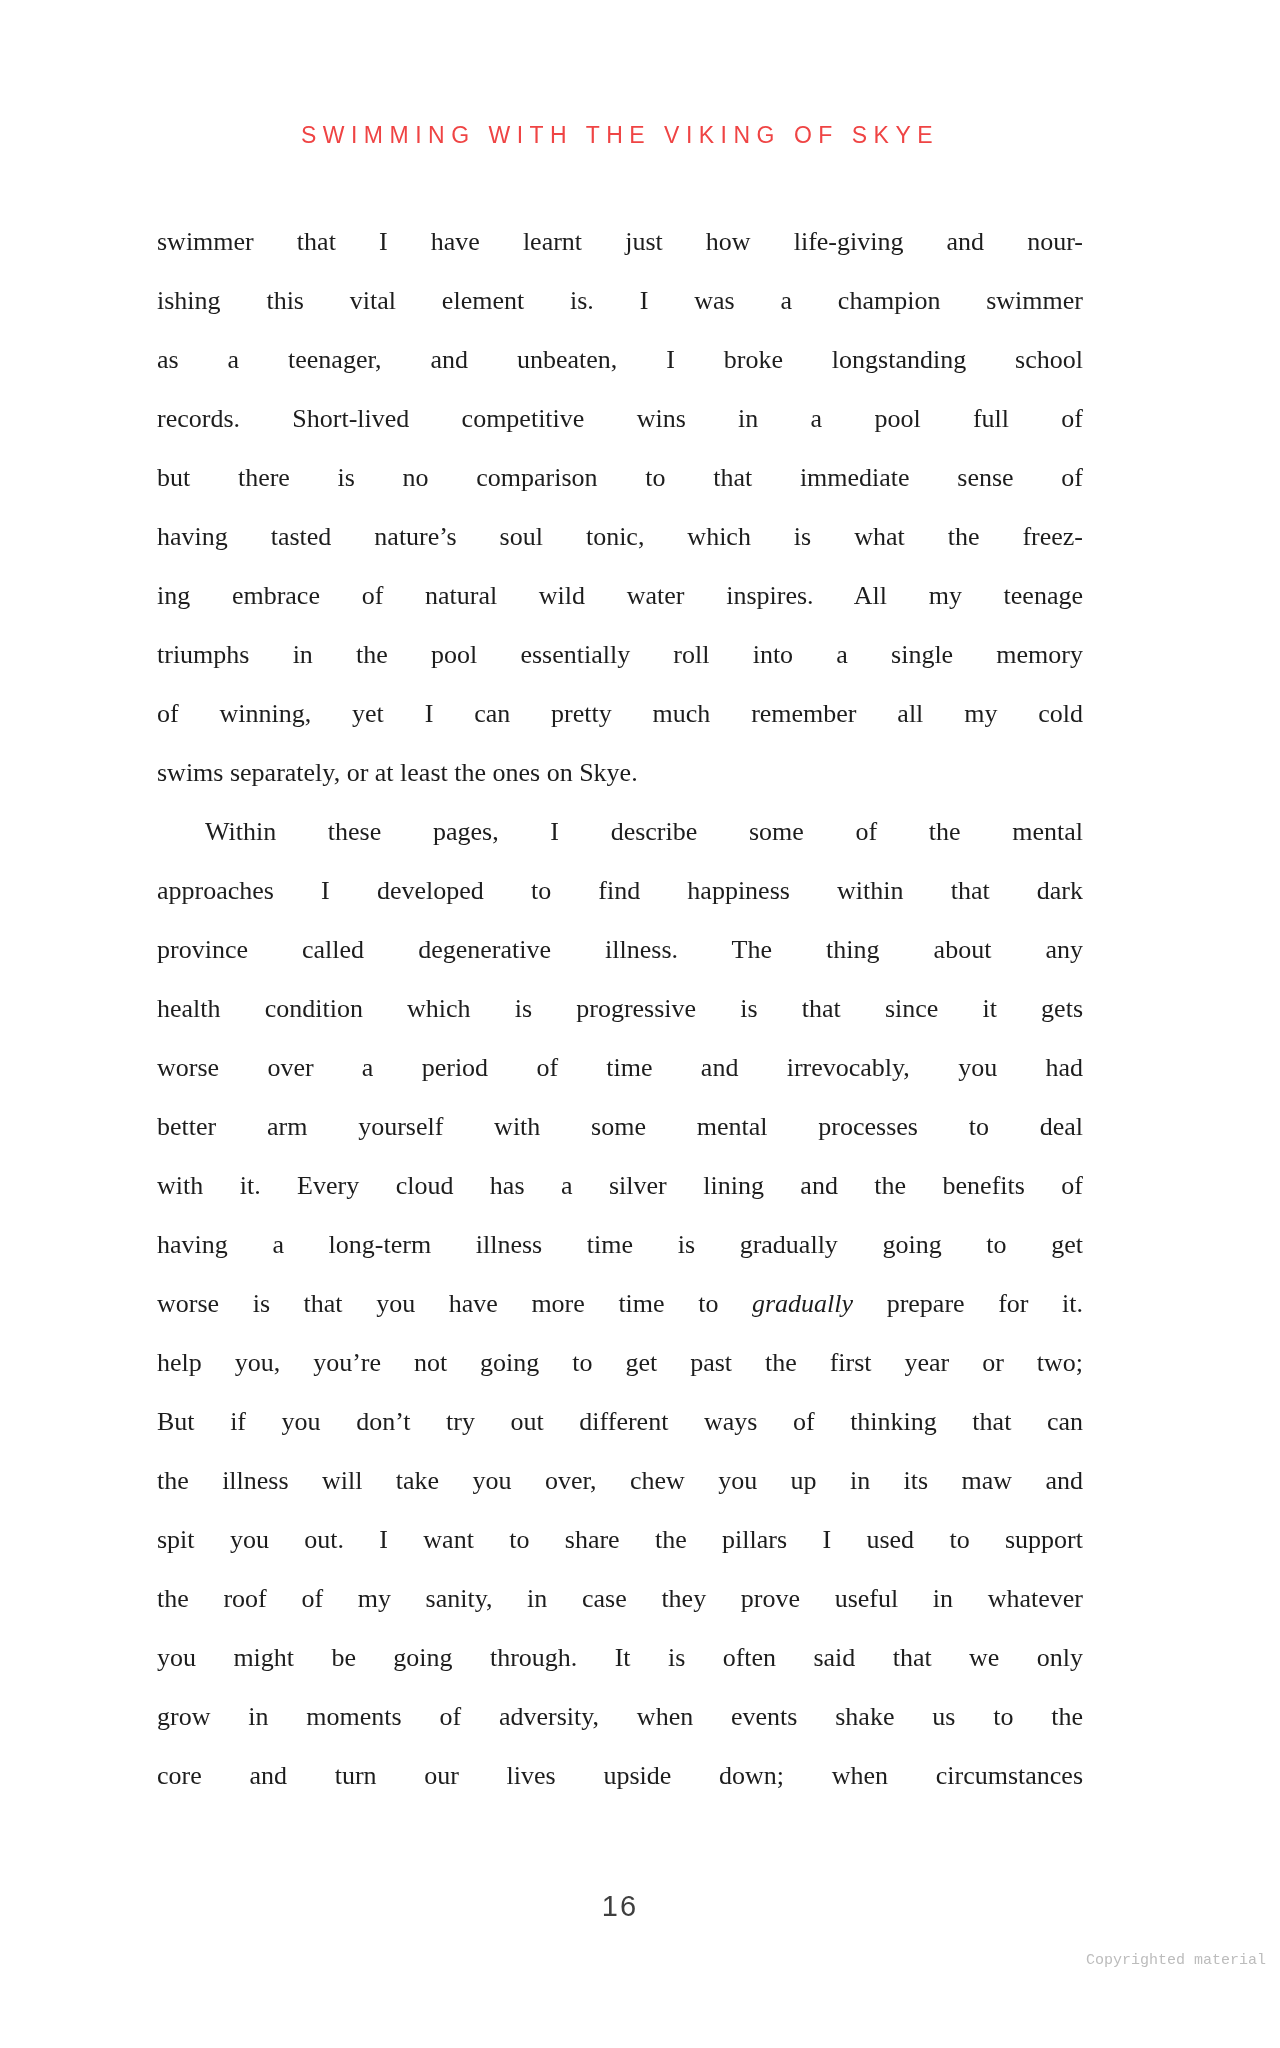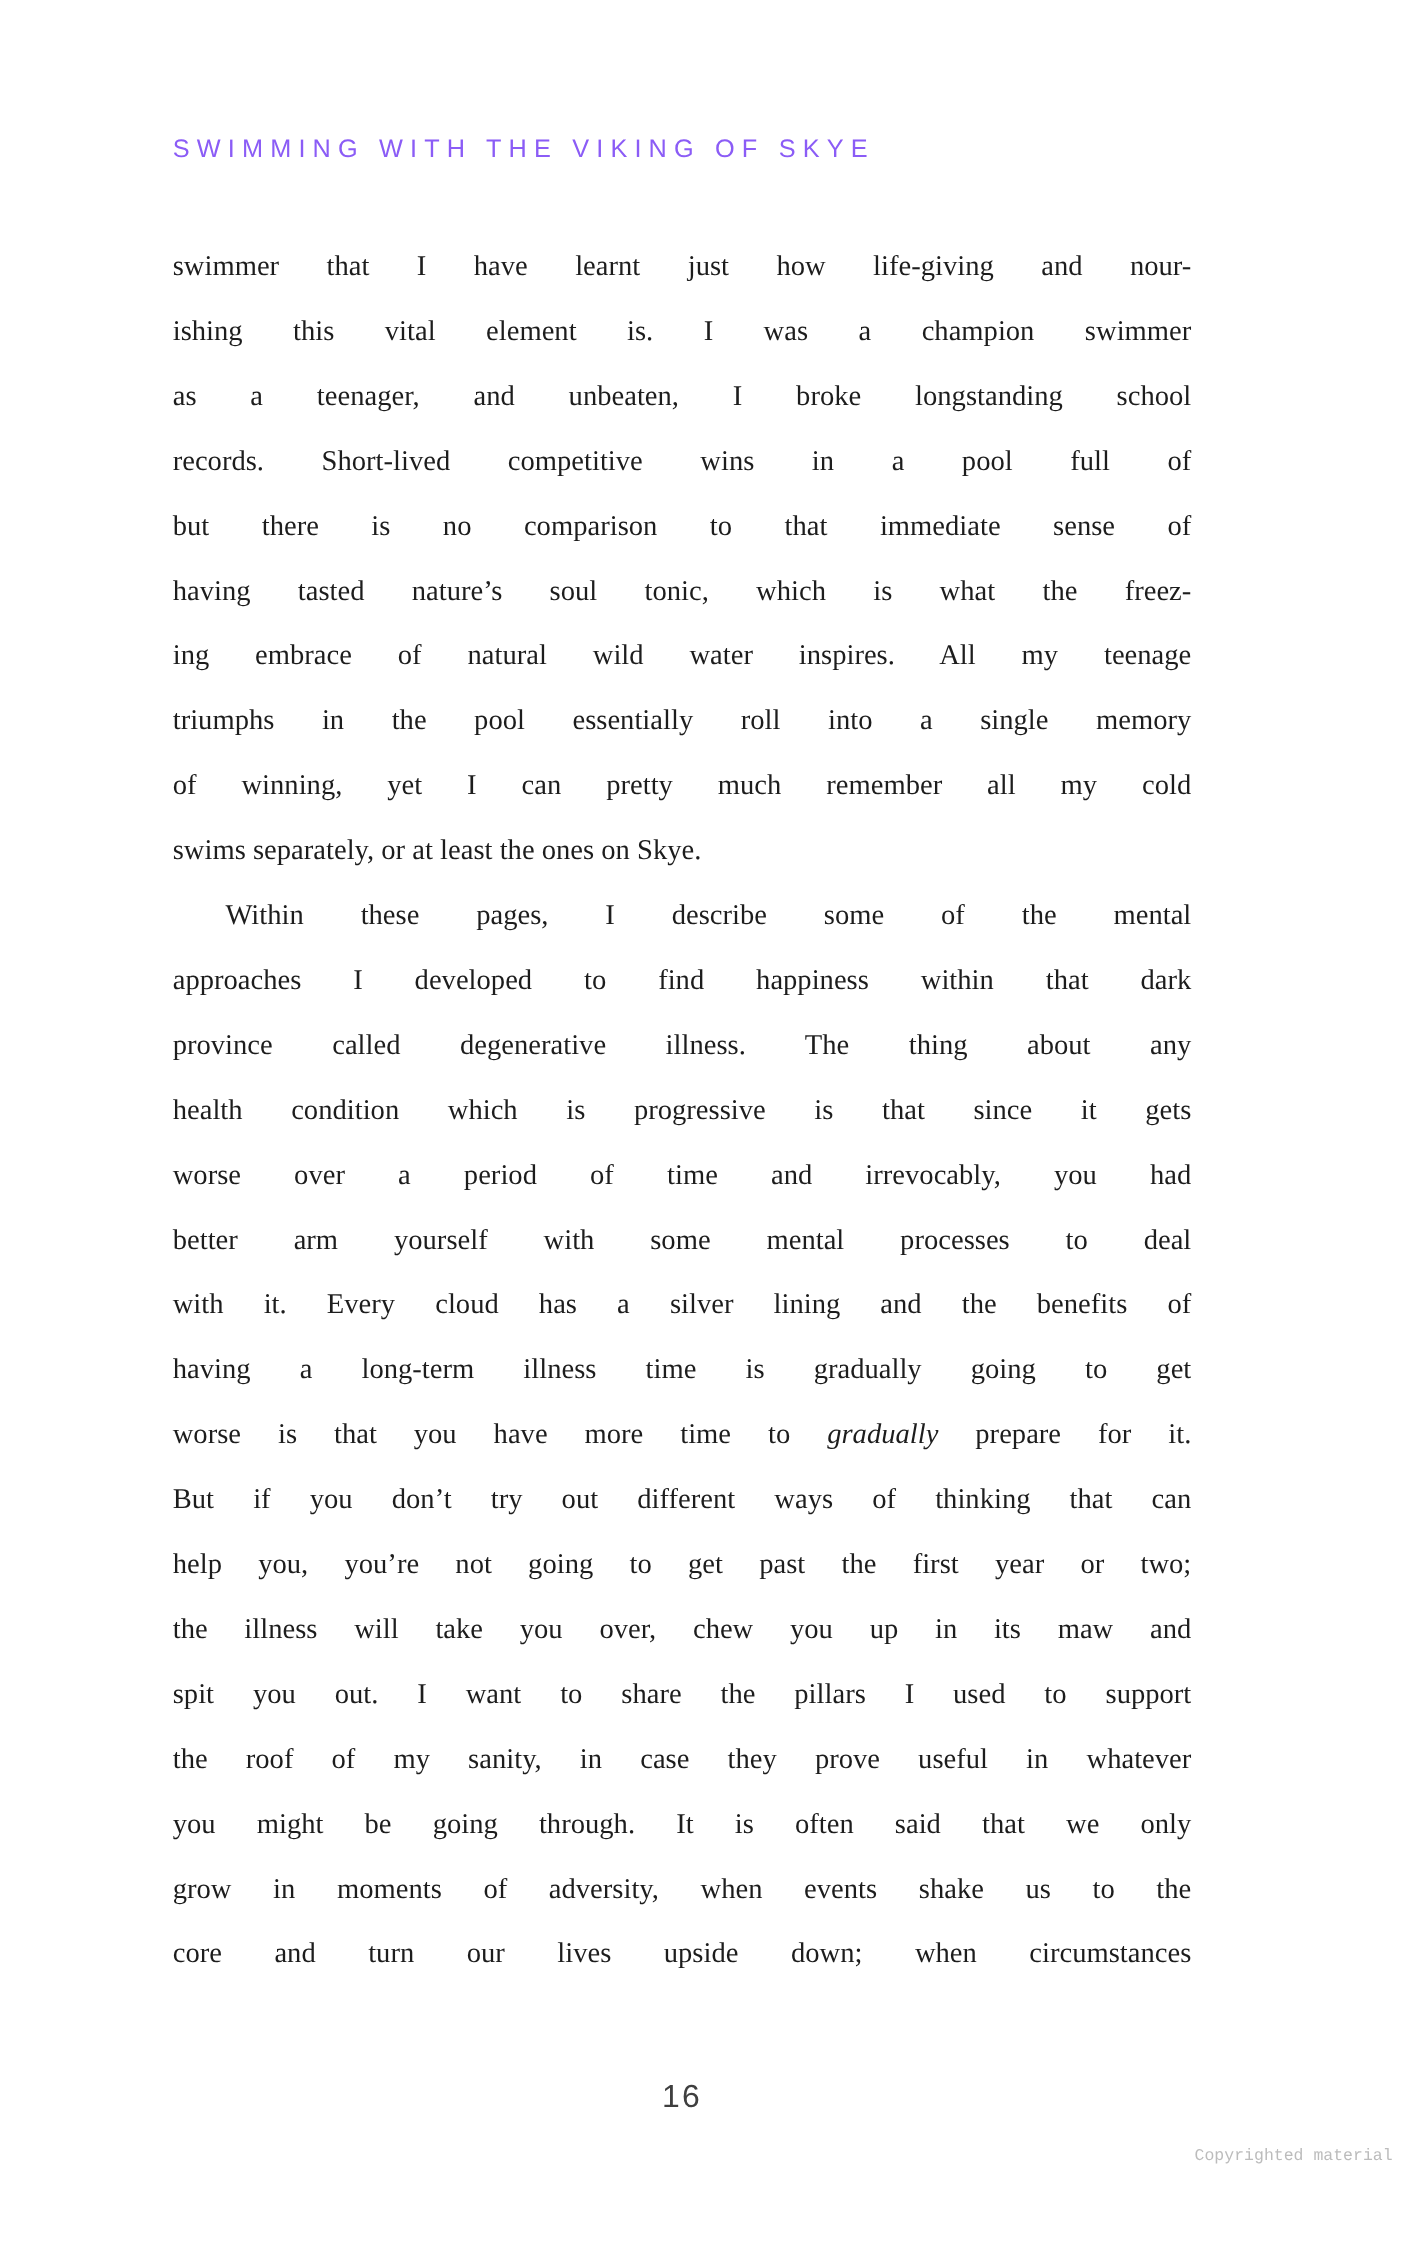--- a/index.html
+++ b/index.html
@@ -10,24 +10,25 @@
     font-family: "Liberation Serif", serif;
     overflow: hidden;
   }
   .page {
     position: absolute; inset: 0;
     background: #ffffff;
   }
   .running-head {
     position: absolute;
     left: 157px; width: 926px; top: 122px;
+    text-align: center;
     font-family: "Liberation Sans", sans-serif;
     font-size: 23px;
     letter-spacing: 6.5px;
-    color: #8b5cf6;
+    color: #ef4444;
     white-space: nowrap;
   }
   .text-block {
     position: absolute;
     left: 157px; top: 212px; width: 926px;
     color: #1d1d1d;
     font-size: 26px;
   }
   .line {
     height: 59px;
@@ -80,22 +81,22 @@
       <div class="line parend">swims separately, or at least the ones on Skye.</div>
       <div class="line indent">Within these pages, I describe some of the mental</div>
       <div class="line">approaches I developed to find happiness within that dark</div>
       <div class="line">province called degenerative illness. The thing about any</div>
       <div class="line">health condition which is progressive is that since it gets</div>
       <div class="line">worse over a period of time and irrevocably, you had</div>
       <div class="line">better arm yourself with some mental processes to deal</div>
       <div class="line">with it. Every cloud has a silver lining and the benefits of</div>
       <div class="line">having a long-term illness time is gradually going to get</div>
       <div class="line">worse is that you have more time to <em>gradually</em> prepare for it.</div>
+      <div class="line">help you, you’re not going to get past the first year or two;</div>
       <div class="line">But if you don’t try out different ways of thinking that can</div>
-      <div class="line">help you, you’re not going to get past the first year or two;</div>
       <div class="line">the illness will take you over, chew you up in its maw and</div>
       <div class="line">spit you out. I want to share the pillars I used to support</div>
       <div class="line">the roof of my sanity, in case they prove useful in whatever</div>
       <div class="line">you might be going through. It is often said that we only</div>
       <div class="line">grow in moments of adversity, when events shake us to the</div>
       <div class="line">core and turn our lives upside down; when circumstances</div>
     </div>
 
   <div class="page-number">16</div>
 

